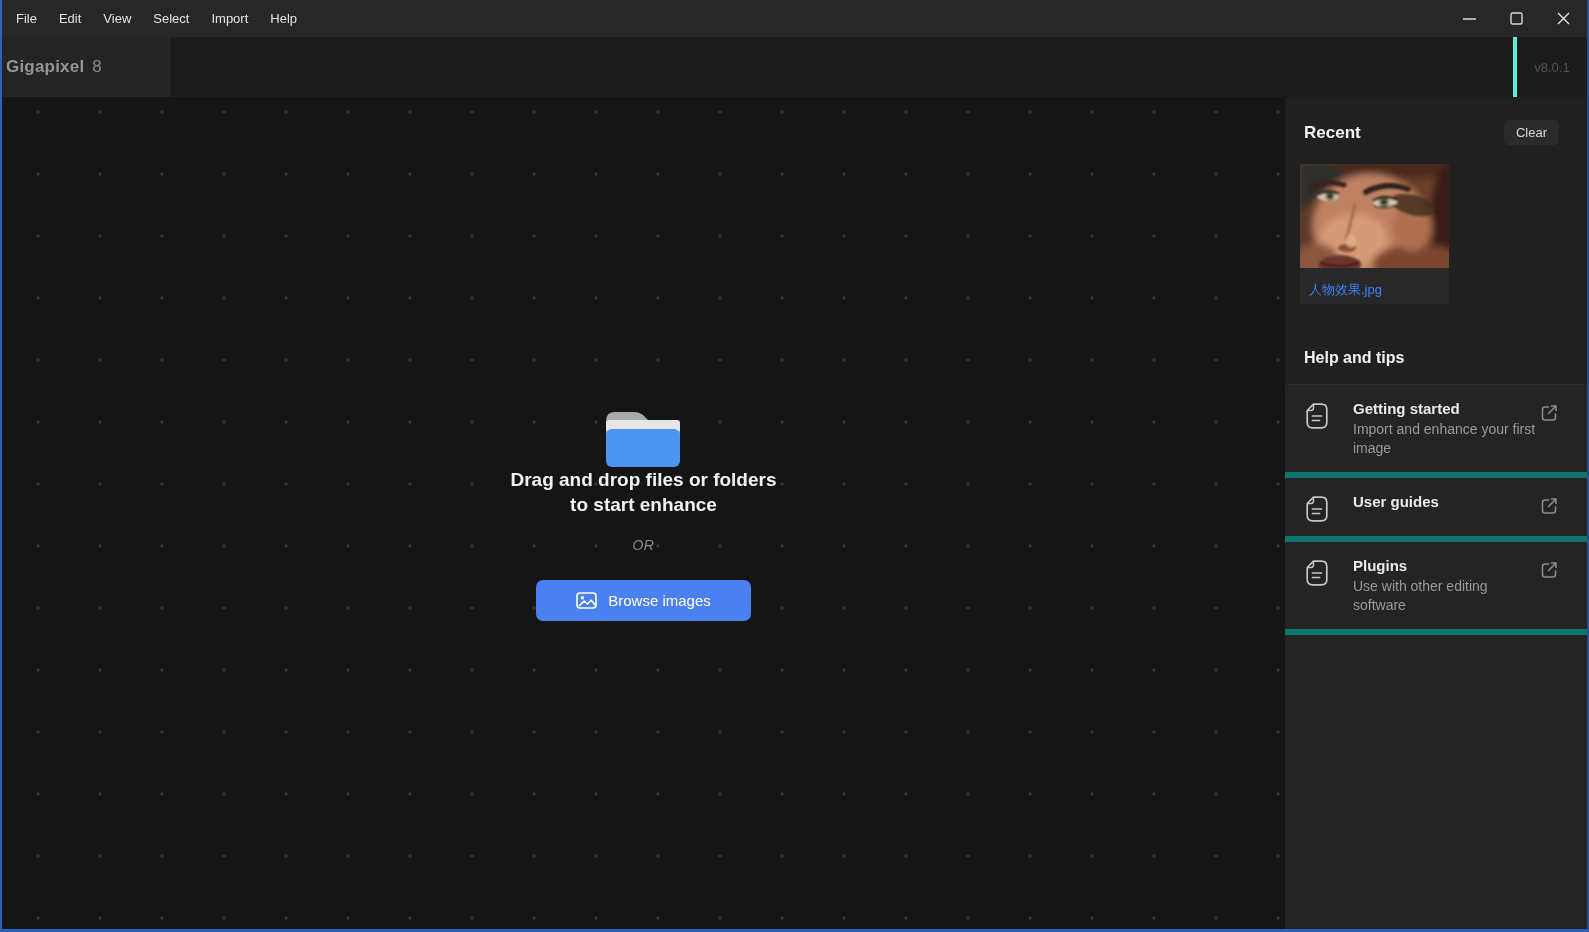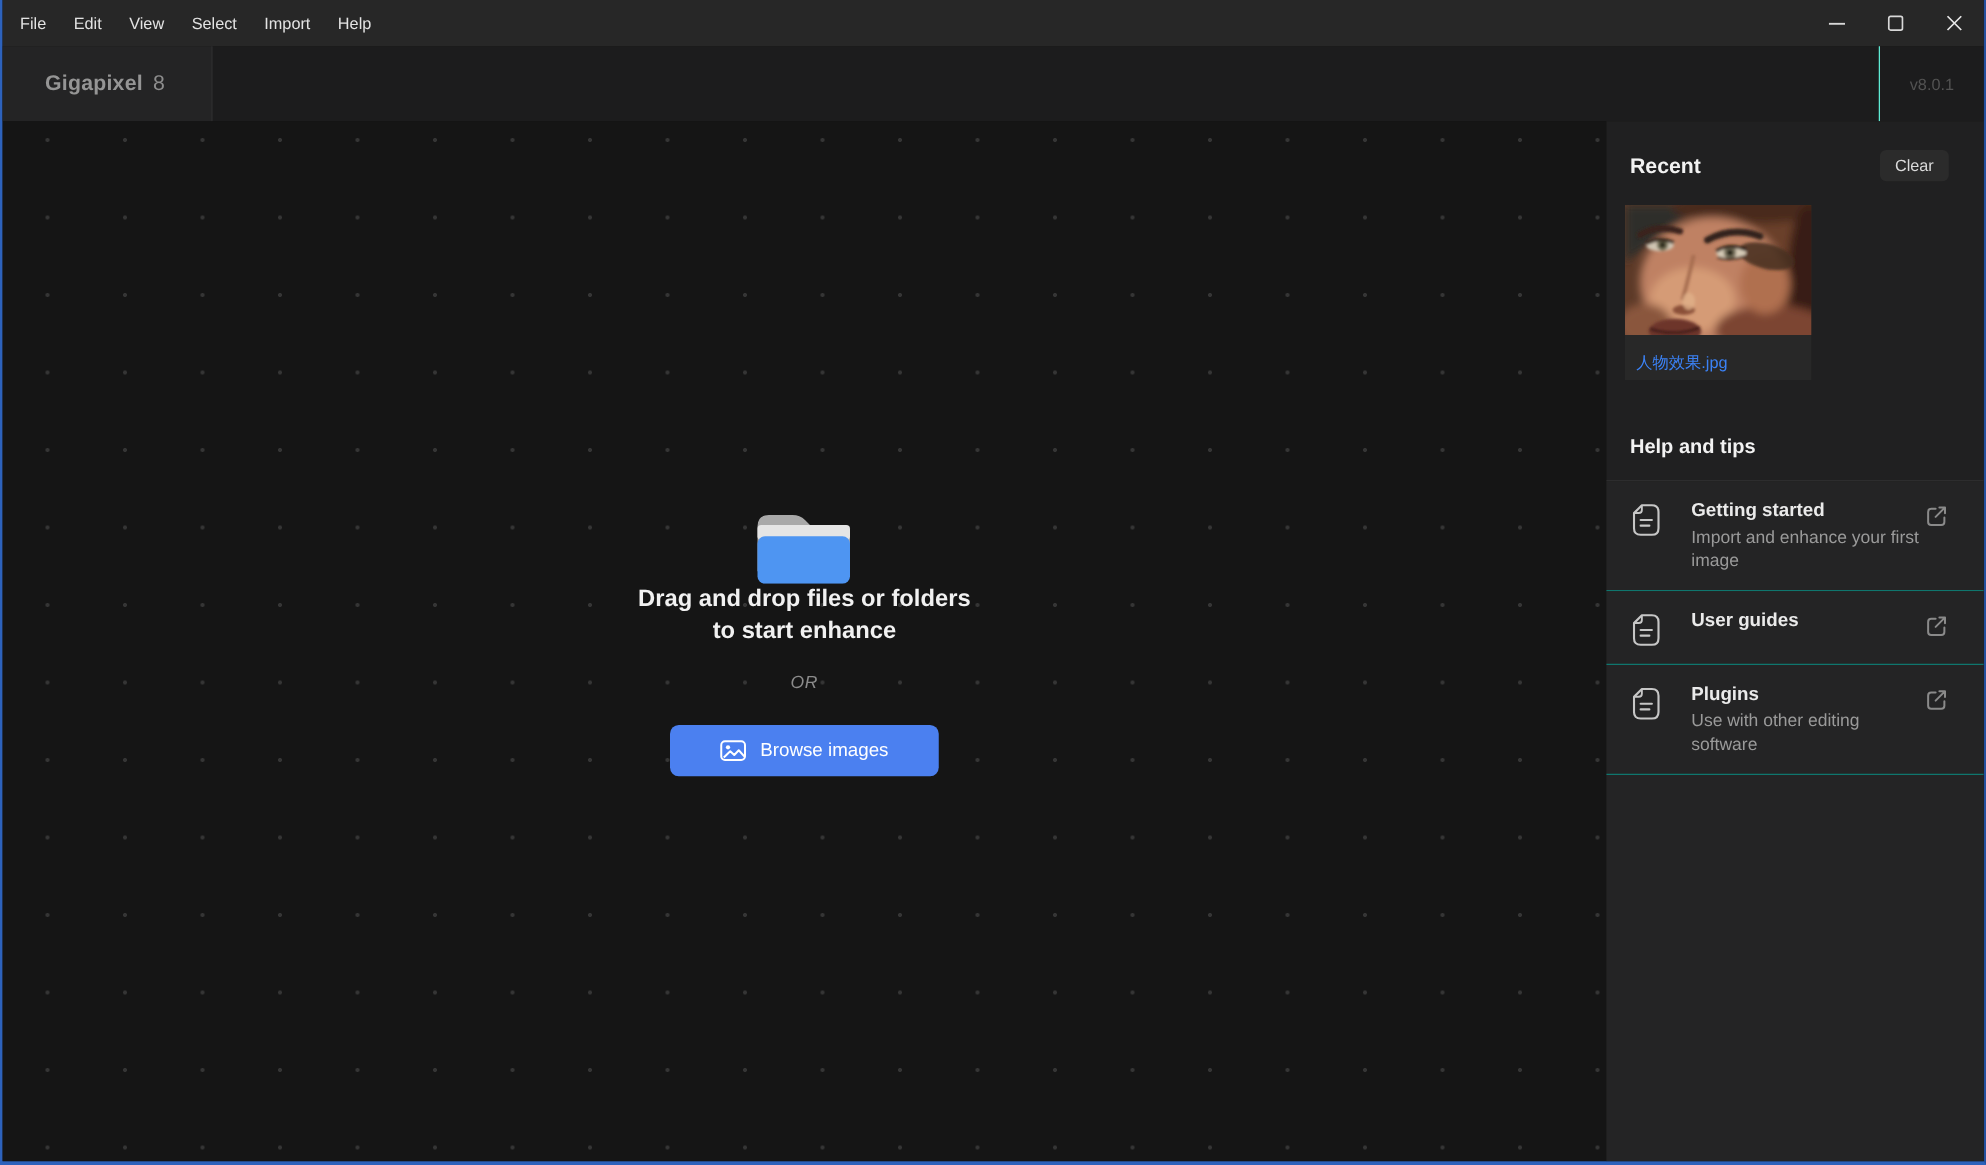--- a/index.html
+++ b/index.html
@@ -14,25 +14,25 @@
 
   
   .titlebar{ height:37px; background:#272727; display:flex; align-items:stretch; }
   .menus{ display:flex; padding-left:3px; }
   .menu-item{ padding:0 11px; line-height:37px; font-size:13px; color:#e3e3e3; cursor:default; }
   .win-controls{ margin-left:auto; display:flex; }
   .win-btn{ width:47px; display:flex; align-items:center; justify-content:center; }
 
   
   .header{ height:60px; background:#1c1c1d; display:flex; }
-  .logo-block{ width:168px; background:#242425; border-right:1px solid #2c2c2e; display:flex; align-items:center; padding-left:34px; }
+  .logo-block{ width:168px; background:#242425; border-right:1px solid #2c2c2e; display:flex; align-items:center; padding-left:4px; }
   .logo-text{ font-size:17px; font-weight:700; color:#959595; letter-spacing:.2px; }
   .logo-num{ margin-left:8px; font-size:17px; font-weight:400; color:#8d8d8d; }
   .header-spacer{ flex:1; }
-  .version-block{ width:84px; border-left:1px solid #5eead4; display:flex; align-items:center; justify-content:center; font-size:13px; color:#525252; }
+  .version-block{ width:74px; border-left:4px solid #5eead4; display:flex; align-items:center; justify-content:center; font-size:13px; color:#525252; }
 
   
   .content{ display:flex; height:832px; }
 
   
   .main{
     flex:1; position:relative;
     background-color:#151515;
     background-image:radial-gradient(circle,#353535 1.3px,transparent 1.9px);
     background-size:62px 62px; background-position:5px 46px;
@@ -51,21 +51,21 @@
   
   .sidebar{ width:302px; background:#202021; display:flex; flex-direction:column; }
   .recent-head{ display:flex; align-items:center; justify-content:space-between; padding:23px 28px 0 19px; }
   .recent-title{ font-size:17px; font-weight:700; color:#f2f2f2; }
   .clear-btn{ background:#2b2b2b; border:none; border-radius:5px; padding:5px 12px; font-size:13px; color:#dadada; font-family:inherit; cursor:pointer; }
   .thumb-card{ margin:19px 0 0 15px; width:149px; background:#282828; cursor:pointer; }
   .thumb-img{ display:block; width:149px; height:104px; }
   .thumb-label{ font-size:13px; color:#3b82f6; padding:13px 6px 5px 9px; white-space:nowrap; overflow:hidden; }
 
   .help-title{ margin-top:45px; padding:0 19px 17px 19px; font-size:16px; font-weight:700; color:#f2f2f2; border-bottom:1px solid #2d2d2e; }
-  .help-row{ display:flex; align-items:flex-start; padding:15px 28px 14px 21px; background:#242425; border-bottom:1px solid #0f766e; cursor:pointer; }
+  .help-row{ display:flex; align-items:flex-start; padding:15px 28px 14px 21px; background:#242425; border-bottom:6px solid #0f766e; cursor:pointer; }
   .doc-icon{ width:22px; margin:3px 25px 0 0; flex:none; }
   .help-texts{ width:190px; }
   .help-item-title{ font-size:15px; font-weight:600; color:#eaeaea; margin-bottom:3px; }
   .help-item-sub{ font-size:14px; color:#9a9a9a; line-height:1.36; }
   .ext-icon{ margin-left:auto; margin-top:3px; flex:none; }
   .sidebar-filler{ flex:1; background:#242425; }
 
   svg{ display:block; }
 </style>
 </head>

